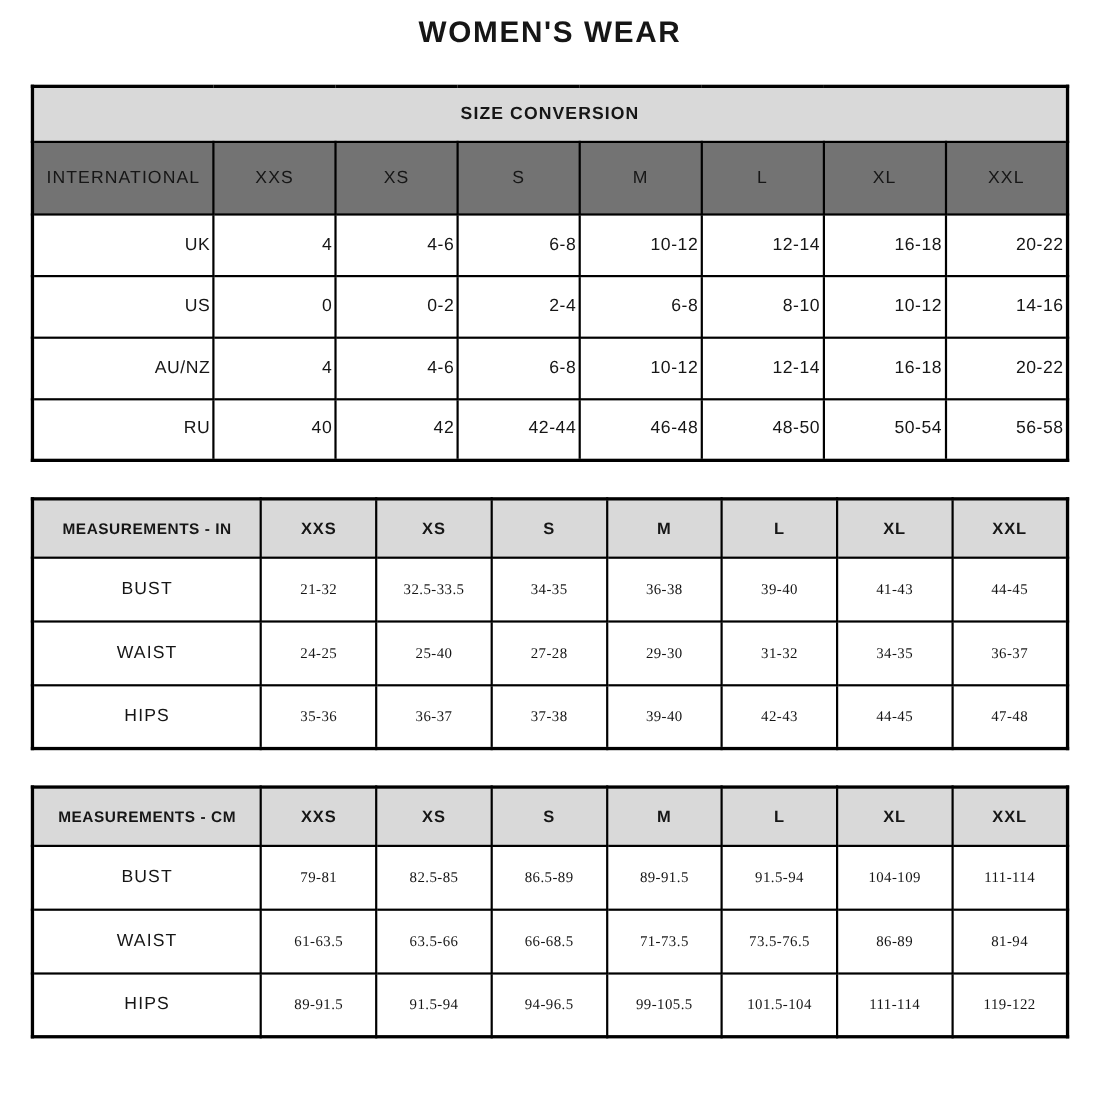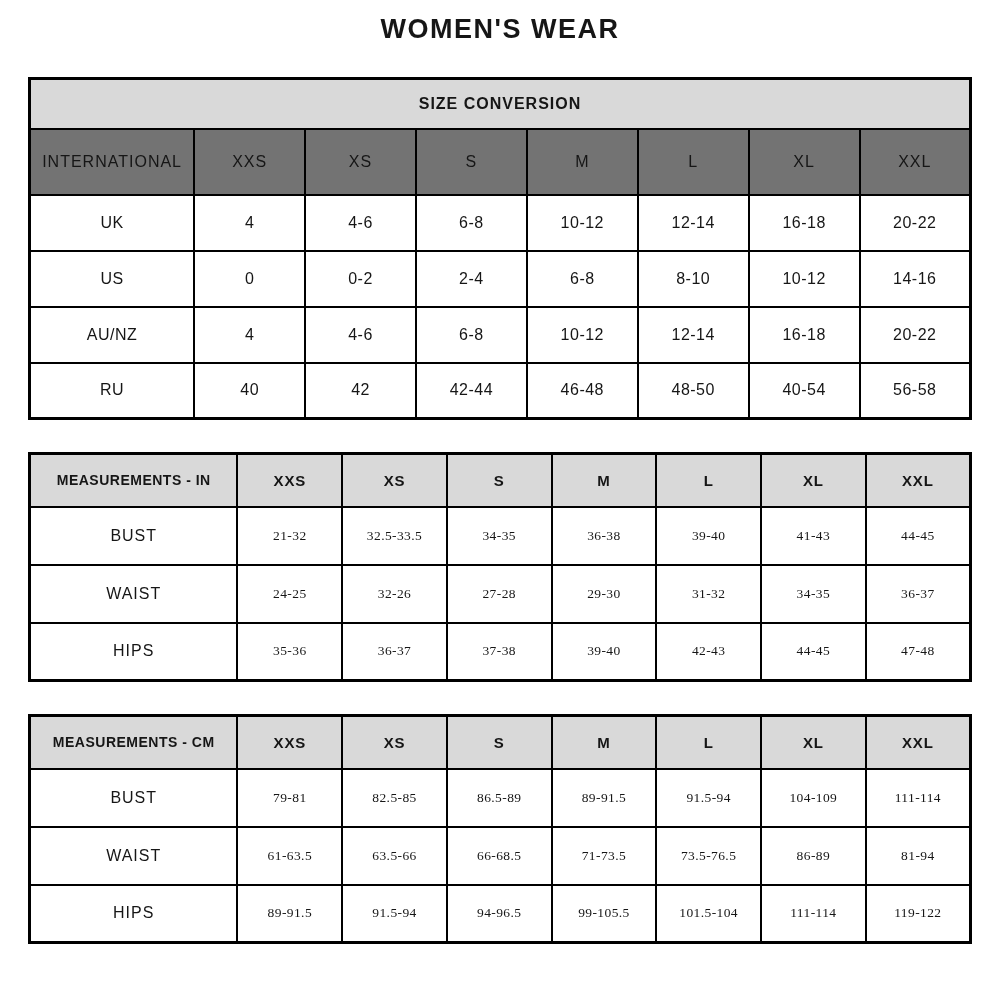--- a/index.html
+++ b/index.html
@@ -52,20 +52,21 @@
     font-weight: 400;
     font-size: 16px;
     letter-spacing: 1px;
   }
   .tbl-size tbody th,
   .tbl-size tbody td {
     height: 56px;
     font-weight: 400;
     font-size: 16px;
     letter-spacing: 0.5px;
+    text-align: right;
   }
   
   .tbl-meas { margin-bottom: 9px; }
   .tbl-meas col.c-label { width: 22.1%; }
   .tbl-meas col.c-val   { width: 11.128%; }
   .tbl-meas .columns-row th {
     height: 53px;
     background: #d9d9d9;
     font-weight: 700;
     font-size: 15px;
@@ -148,21 +149,21 @@
         <td>16-18</td>
         <td>20-22</td>
       </tr>
       <tr>
         <th>RU</th>
         <td>40</td>
         <td>42</td>
         <td>42-44</td>
         <td>46-48</td>
         <td>48-50</td>
-        <td>40-54</td>
+        <td>50-54</td>
         <td>56-58</td>
       </tr>
     </tbody>
 </table>
 
 <table class="tbl-meas">
   <colgroup>
     <col class="c-label">
       <col class="c-val">
       <col class="c-val">
@@ -191,21 +192,21 @@
         <td>32.5-33.5</td>
         <td>34-35</td>
         <td>36-38</td>
         <td>39-40</td>
         <td>41-43</td>
         <td>44-45</td>
       </tr>
       <tr>
         <th>WAIST</th>
         <td>24-25</td>
-        <td>32-26</td>
+        <td>25-40</td>
         <td>27-28</td>
         <td>29-30</td>
         <td>31-32</td>
         <td>34-35</td>
         <td>36-37</td>
       </tr>
       <tr>
         <th>HIPS</th>
         <td>35-36</td>
         <td>36-37</td>

